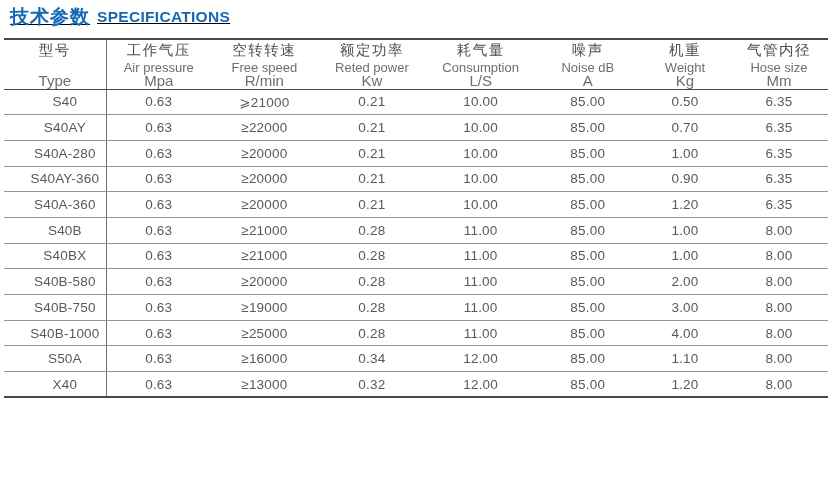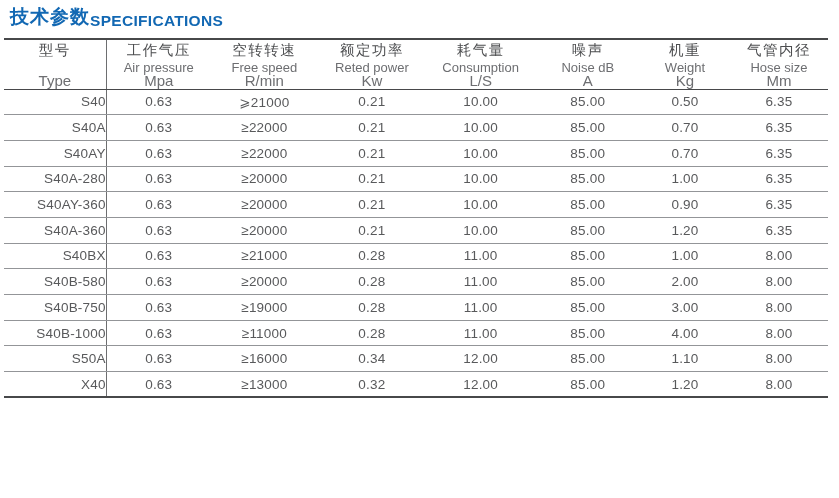--- a/index.html
+++ b/index.html
@@ -7,22 +7,23 @@
   body {
     width: 839px; height: 498px;
     background: #ffffff;
     font-family: "Liberation Sans", sans-serif;
     overflow: hidden;
   }
   .page { position: relative; width: 839px; height: 498px; background: #fff; }
 
   .title-row {
     position: absolute; left: 10px; top: 4px;
-    display: flex; align-items: flex-end; 
+    display: flex; align-items: center; gap: 7px;
     white-space: nowrap;
+    text-decoration: underline;
   }
   .title-zh {
     font-size: 19px; font-weight: bold; letter-spacing: 1px;
     color: var(--title-blue, #1268b3);
   }
   .title-en {
     font-size: 15.5px; font-weight: bold; letter-spacing: 0.3px;
     color: var(--title-blue, #1268b3);
   }
 
@@ -54,21 +55,21 @@
   .h-unit{ font-size: 15px; color: #6d6e71; line-height: 13px; min-height: 13px; }
   tbody td {
     height: 25.7px;
     border-bottom: 1px solid #939598;
     font-size: 13.5px;
     color: #58595b;
     text-align: center;
     letter-spacing: 0.2px;
   }
   tbody td:first-child {
-    text-align: right;
+    text-align: center;
     padding-left: 20px;
   }
 </style>
 </head>
 <body>
 
 <div class="page">
 
   <div class="title-row">
     <span class="title-zh">技术参数</span>
@@ -136,40 +137,30 @@
             <td>S40</td>
             <td>0.63</td>
             <td>⩾21000</td>
             <td>0.21</td>
             <td>10.00</td>
             <td>85.00</td>
             <td>0.50</td>
             <td>6.35</td>
           </tr>
           <tr>
-            <td>S40A</td>
+            <td>S40AY</td>
             <td>0.63</td>
             <td>≥22000</td>
             <td>0.21</td>
             <td>10.00</td>
             <td>85.00</td>
             <td>0.70</td>
             <td>6.35</td>
           </tr>
           <tr>
-            <td>S40AY</td>
-            <td>0.63</td>
-            <td>≥22000</td>
-            <td>0.21</td>
-            <td>10.00</td>
-            <td>85.00</td>
-            <td>0.70</td>
-            <td>6.35</td>
-          </tr>
-          <tr>
             <td>S40A-280</td>
             <td>0.63</td>
             <td>≥20000</td>
             <td>0.21</td>
             <td>10.00</td>
             <td>85.00</td>
             <td>1.00</td>
             <td>6.35</td>
           </tr>
           <tr>
@@ -186,20 +177,30 @@
             <td>S40A-360</td>
             <td>0.63</td>
             <td>≥20000</td>
             <td>0.21</td>
             <td>10.00</td>
             <td>85.00</td>
             <td>1.20</td>
             <td>6.35</td>
           </tr>
           <tr>
+            <td>S40B</td>
+            <td>0.63</td>
+            <td>≥21000</td>
+            <td>0.28</td>
+            <td>11.00</td>
+            <td>85.00</td>
+            <td>1.00</td>
+            <td>8.00</td>
+          </tr>
+          <tr>
             <td>S40BX</td>
             <td>0.63</td>
             <td>≥21000</td>
             <td>0.28</td>
             <td>11.00</td>
             <td>85.00</td>
             <td>1.00</td>
             <td>8.00</td>
           </tr>
           <tr>
@@ -218,21 +219,21 @@
             <td>≥19000</td>
             <td>0.28</td>
             <td>11.00</td>
             <td>85.00</td>
             <td>3.00</td>
             <td>8.00</td>
           </tr>
           <tr>
             <td>S40B-1000</td>
             <td>0.63</td>
-            <td>≥11000</td>
+            <td>≥25000</td>
             <td>0.28</td>
             <td>11.00</td>
             <td>85.00</td>
             <td>4.00</td>
             <td>8.00</td>
           </tr>
           <tr>
             <td>S50A</td>
             <td>0.63</td>
             <td>≥16000</td>

